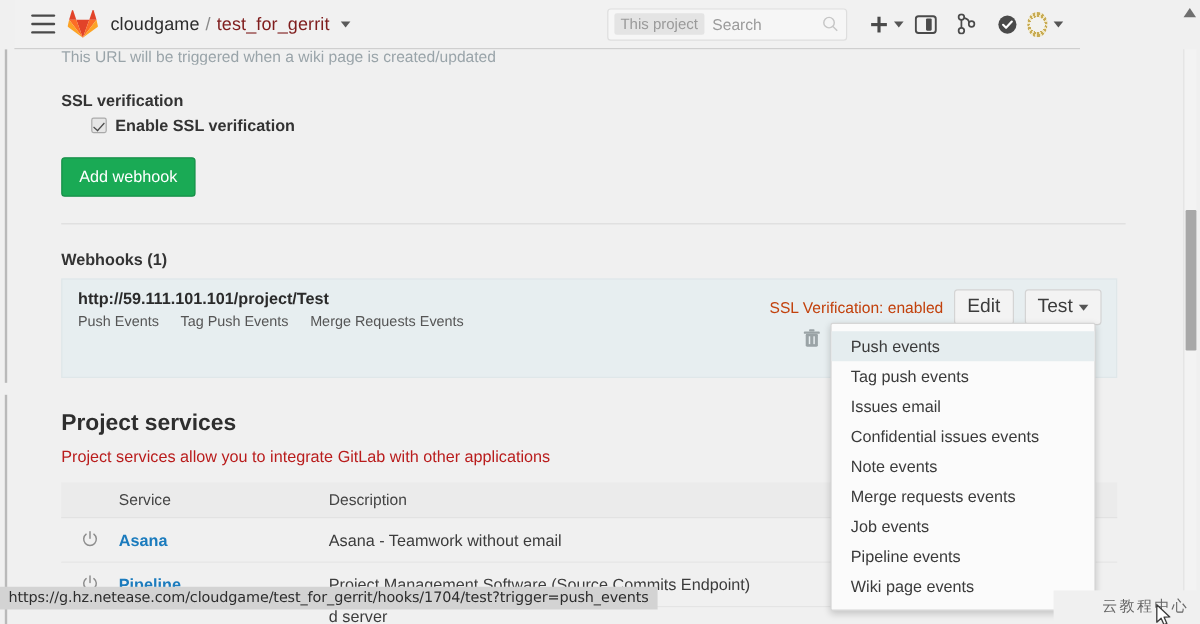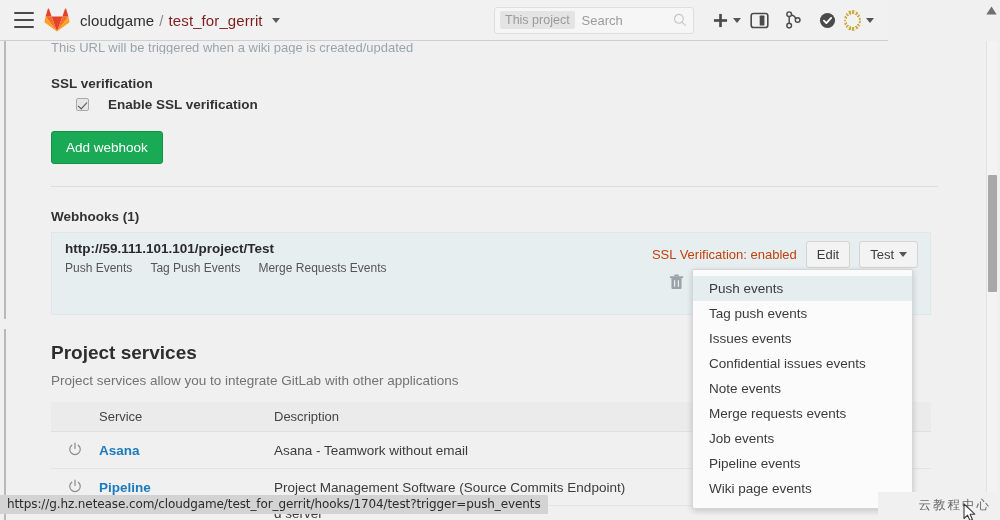--- a/index.html
+++ b/index.html
@@ -12,21 +12,21 @@
   }
   #app {
     position: relative;
     width: 1000px; height: 520px;
     overflow: hidden;
     background: #f0f0f0;
   }
 
   
   .navbar {
-    position: absolute; top: 0; left: 0;
+    position: absolute; top: 0; left: 12px;
     width: 888px; height: 41px;
     background: #f1f1f1;
     border-bottom: 1px solid #cfcfcf;
     display: flex; align-items: center;
     z-index: 40;
   }
   .hamburger {
     width: 20px; height: 16px;
     margin-left: 14px; margin-right: 10px;
     display: flex; flex-direction: column; justify-content: space-between;
@@ -123,21 +123,21 @@
   .cut-line {
     color: #7d8b92; font-size: 13px;
     margin: 0 0 0 44px;
     padding-top: 0px;
     height: 13px; overflow: hidden;
     line-height: 13px;
     opacity: .75;
   }
 
   .sec-label { font-size: 13.5px; font-weight: bold; color: #333; margin: 22px 0 6px 44px; }
-  .checkrow { display: flex; align-items: center; margin-left: 44px; gap: 19px; padding-left: 25px; }
+  .checkrow { display: flex; align-items: center; margin-left: 44px; gap: 7px; padding-left: 25px; }
   .cbox {
     width: 13px; height: 13px; border: 1px solid #a9a9a9; border-radius: 2px;
     background: #e6e6e6; position: relative; flex: 0 0 auto;
   }
   .cbox::after {
     content: ""; position: absolute;
     left: 3px; top: 1px; width: 4px; height: 8px;
     border: solid #4a4a4a; border-width: 0 1.6px 1.6px 0;
     transform: rotate(42deg);
   }
@@ -172,27 +172,27 @@
     display: flex; gap: 18px;
   }
   .hook-events span { font-size: 12px; color: #555; }
   .hook-right {
     position: absolute; right: 12px; top: 8px;
     display: flex; align-items: center; gap: 9px;
   }
   .ssl-text { font-size: 13px; color: #c2410c; }
   .btn-gray {
     background: #f3f3f3; border: 1px solid #d4d4d4; border-radius: 3px;
-    font-size: 13px; color: #3c3c3c; padding: 5px 10px; cursor: pointer;
+    font-size: 16px; color: #3c3c3c; padding: 5px 10px; cursor: pointer;
     display: flex; align-items: center;
   }
   .trash { position: absolute; left: 617px; top: 41px; cursor: pointer; }
 
   .proj-services-h { font-size: 19px; font-weight: bold; color: #2e2e2e; margin: 27px 0 0 44px; }
-  .proj-services-p { font-size: 13.5px; color: #737373; margin: 9px 0 0 44px; }
+  .proj-services-p { font-size: 13.5px; color: #b91c1c; margin: 9px 0 0 44px; }
 
   .svc-table { margin: 14px 0 0 44px; width: 880px; }
   .svc-head {
     display: flex; align-items: center; height: 30px;
     background: #ebebeb; border-bottom: 1px solid #e0e0e0;
     font-size: 13px; color: #444;
   }
   .col-pwr { width: 48px; flex: 0 0 48px; text-align: center; }
   .col-svc { width: 175px; flex: 0 0 175px; }
   .col-desc { flex: 1 1 auto; }
@@ -231,21 +231,21 @@
     z-index: 45;
   }
   .vthumb {
     position: absolute; left: 1px; top: 134px;
     width: 9px; height: 117px;
     background: #a8a8a8; border-radius: 1px;
   }
 
   
   .statusbar {
-    position: absolute; left: 0; bottom: 6px;
+    position: absolute; left: 0; bottom: 12px;
     background: #d3d3d3;
     color: #2c2c2c;
     font-size: 12px;
     padding: 2px 7px 3px 7px;
     border-top-right-radius: 2px;
     z-index: 70;
     font-family: "DejaVu Sans", sans-serif;
     letter-spacing: -.1px;
   }
 
@@ -439,21 +439,21 @@
           <div class="col-desc">d server</div>
         </div>
       </div>
 
     </div>
   </div>
 
   <div class="dropdown">
     <div class="dd-item active">Push events</div>
     <div class="dd-item">Tag push events</div>
-    <div class="dd-item">Issues events</div>
+    <div class="dd-item">Issues email</div>
     <div class="dd-item">Confidential issues events</div>
     <div class="dd-item">Note events</div>
     <div class="dd-item">Merge requests events</div>
     <div class="dd-item">Job events</div>
     <div class="dd-item">Pipeline events</div>
     <div class="dd-item">Wiki page events</div>
   </div>
 
   <div class="vscroll">
     <div class="vthumb"></div>

